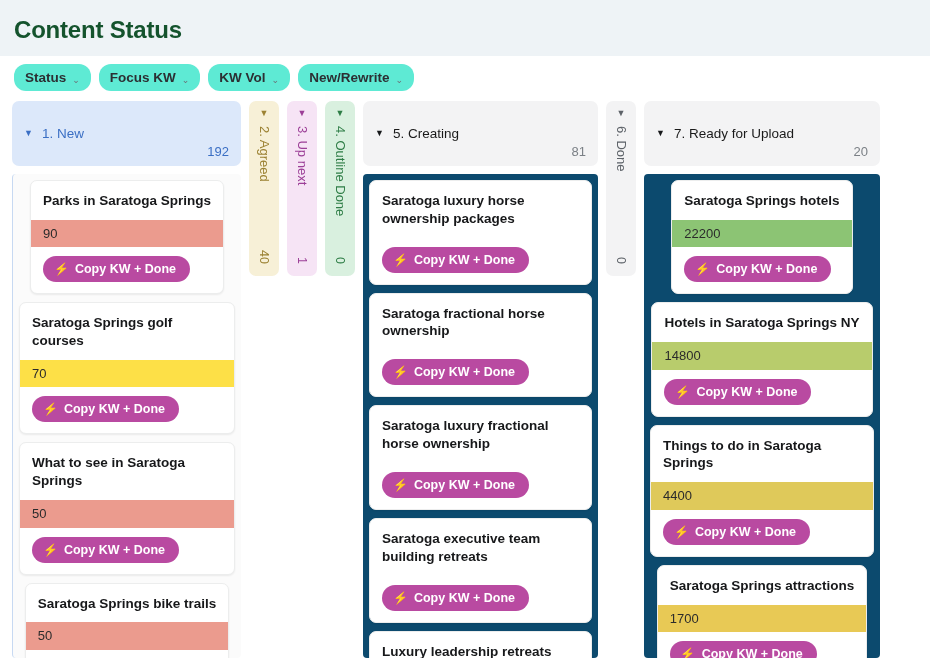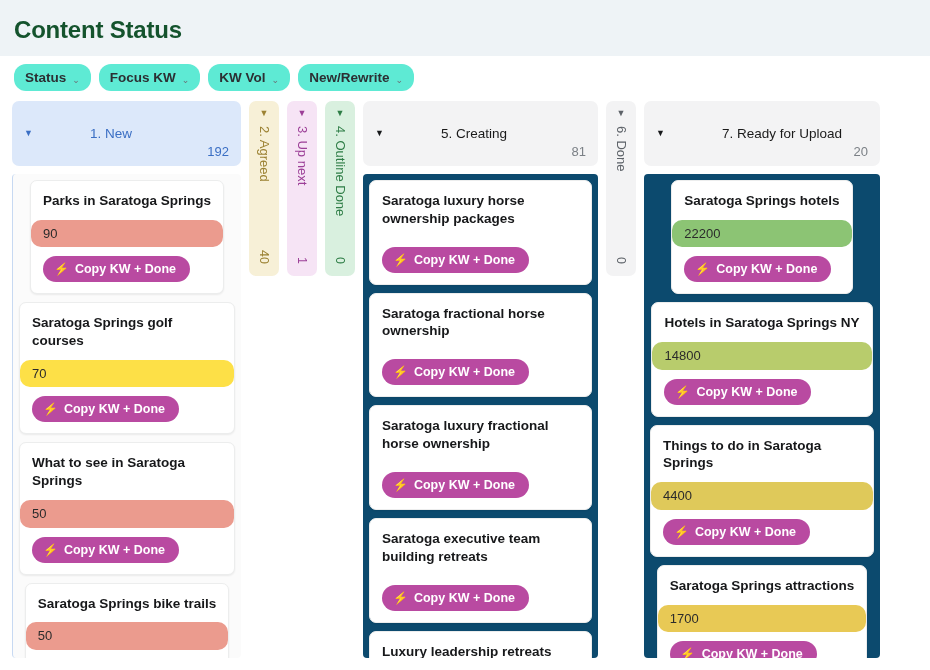--- a/index.html
+++ b/index.html
@@ -87,21 +87,21 @@
   }
   .col-header-left {
     display: flex;
     align-items: center;
     gap: 9px;
   }
   .col-caret {
     font-size: 9px;
     line-height: 1;
   }
-  .col-title { font-weight: normal; margin-left: 48px; }
+  .col-title { font-weight: normal; }
   .col-count { font-size: 13px; margin-top: 36px; }
 
   .col-body {
     flex: 1;
     padding: 6px 6px 6px 6px;
     display: flex;
     flex-direction: column;
     gap: 8px;
     overflow: hidden;
     border-radius: 4px;
@@ -133,21 +133,20 @@
     font-weight: bold;
     color: #17181a;
     padding: 11px 12px 10px 12px;
     line-height: 1.32;
   }
   .vol-bar {
     padding: 4px 12px;
     font-size: 13px;
     color: #2b2b2b;
     line-height: 1.5;
-    border-radius: 10px;
   }
   .card-action {
     padding: 9px 12px 11px 12px;
   }
   .kw-button {
     background: #b8459f;
     background: #b94aa1;
     color: #ffffff;
     border: none;
     border-radius: 14px;

